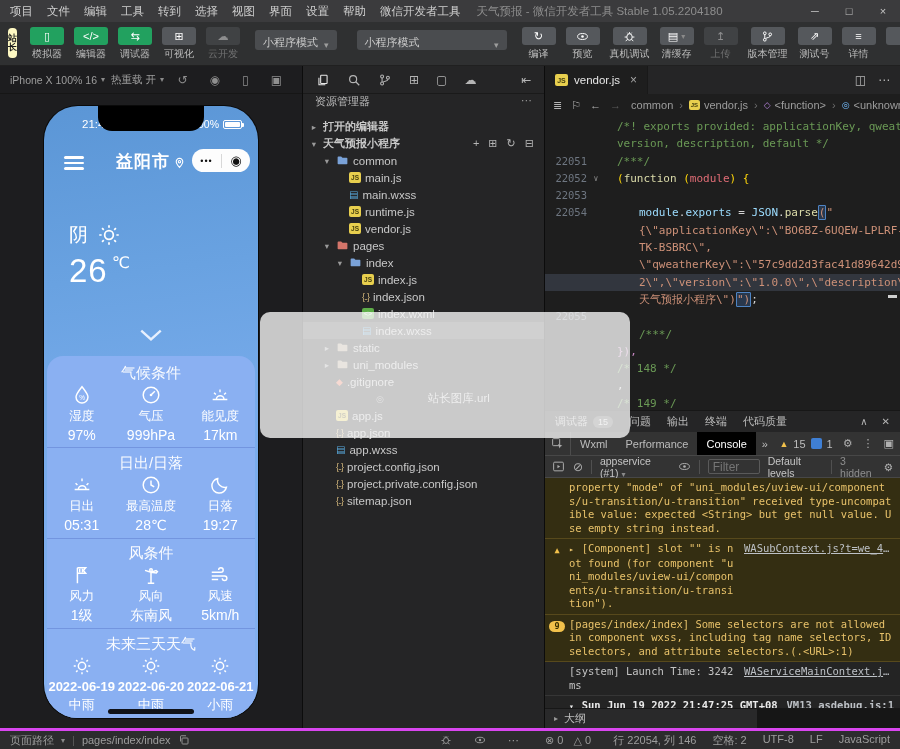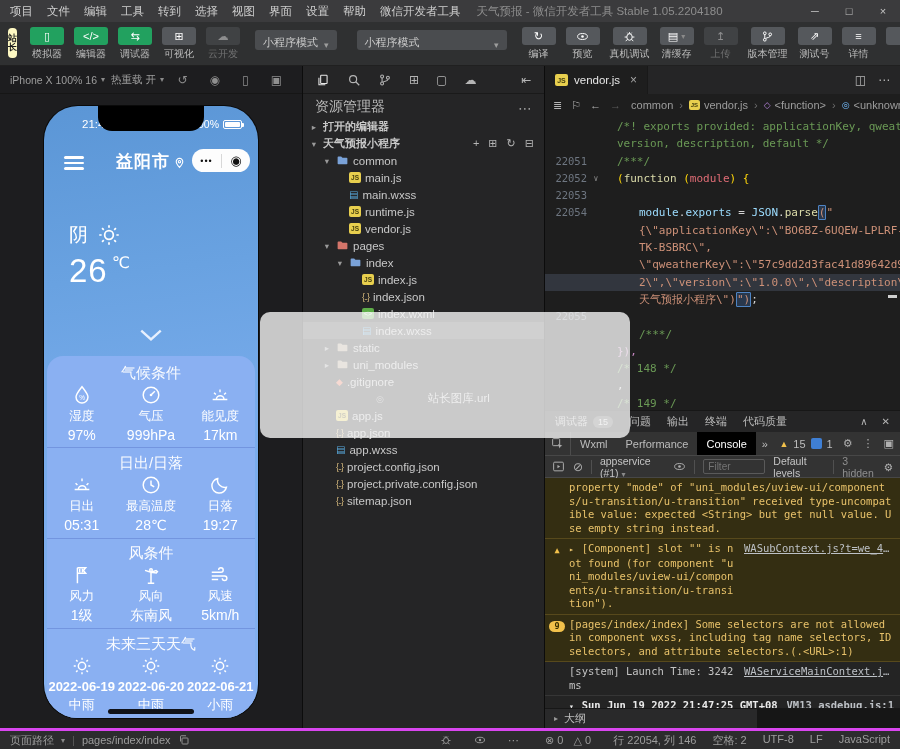--- a/index.html
+++ b/index.html
@@ -72,21 +72,21 @@
   .wlabel{font-size:12.5px}
   .wvalue{font-size:14px;font-weight:500}
   .wdate{font-size:13px;font-weight:bold;white-space:nowrap}
   .wcond{font-size:13px}
   .home-ind{position:absolute;left:50%;transform:translateX(-50%);bottom:4px;width:86px;height:5px;background:#10131a;border-radius:3px}
 
   
   .activity{height:28px;display:flex;align-items:center;gap:17px;padding:0 13px;border-bottom:1px solid #1a1a1a;color:#b5b5b5;font-size:12px}
   .activity .ico svg{width:14px;height:14px}
   .act-right{margin-left:auto;font-size:12px}
-  .exp-header{height:22px;display:flex;align-items:flex-end;padding:0 12px;font-size:14px;color:#bbb}
+  .exp-header{height:22px;display:flex;align-items:flex-start;padding:0 12px;font-size:11px;color:#bbb}
   .exp-more{margin-left:auto;color:#9a9a9a}
   .tree{flex:1;overflow:hidden;font-size:11.5px;color:#c8c8c8;padding-top:2px}
   .trow{height:17px;display:flex;align-items:center;gap:4px;white-space:nowrap}
   .trow.sel{background:rgba(255,255,255,.12)}
   .tarrow{width:10px;color:#9a9a9a;font-size:8.5px;text-align:center;flex:none}
   .tname{overflow:hidden;text-overflow:ellipsis}
   .tacts{margin-left:auto;display:flex;gap:9px;padding-right:10px;color:#b5b5b5;font-size:11px}
   .fico{flex:none;display:inline-flex;align-items:center;justify-content:center}
   .fico svg{width:13px;height:13px}
   .f-js{width:12px;height:11px;background:#e8cf4e;color:#46400f;border-radius:2px;font-size:6.5px;font-weight:bold;display:inline-flex;align-items:center;justify-content:center}
@@ -135,21 +135,21 @@
   .dt-tab{padding:0 9px;height:100%;display:flex;align-items:center}
   .dt-tab.active{background:#000;color:#fff}
   .dt-more{padding:0 6px;color:#bdbdbd}
   .dt-counts{margin-left:auto;display:flex;align-items:center;gap:5px;padding-right:6px}
   .dt-warn{color:#f2c14b;font-size:9px}
   .dt-info{width:11px;height:11px;background:#3f7fd4;border-radius:2px;display:inline-block}
   .dt-gear{color:#b0b0b0;margin-left:5px}
   .con-toolbar{height:22px;background:#333;display:flex;align-items:center;gap:8px;padding:0 7px;font-size:10.5px;color:#c5c5c5;border-bottom:1px solid #474747}
   .con-toolbar .ico svg{width:13px;height:13px}
   .ct-div{width:1px;height:14px;background:#505050}
-  .ct-filter{width:62px;height:15px;background:transparent;border:1px solid #5a5a5a;border-radius:2px;color:#9a9a9a;font-size:10px;padding:0 4px;font-family:inherit}
+  .ct-filter{width:52px;height:15px;background:transparent;border:1px solid #5a5a5a;border-radius:2px;color:#9a9a9a;font-size:12px;padding:0 4px;font-family:inherit}
   .ct-hidden{color:#8f8f8f}
   .ct-gear{margin-left:auto;color:#b0b0b0}
   .console{height:230px;background:#242424;overflow:hidden;font-family:"DejaVu Sans Mono","Liberation Mono",monospace;font-size:10.5px;line-height:13.5px}
   .cmsg{display:flex;align-items:flex-start;padding:3px 6px 3px 0;border-bottom:1px solid #363636}
   .cmsg.warn{background:#342e12;border-bottom-color:#57491c;color:#e8c26a}
   .cmsg.log{color:#c3c3c3}
   .cmsg.log-strong{color:#eaeaea;font-weight:bold}
   .cicon{width:24px;flex:none;text-align:center;padding-top:1px}
   .cicon .w{color:#f2c14b;font-size:8.5px}
   .cbadge{display:inline-block;background:#f2c14b;color:#3a3000;border-radius:6px;font-size:8.5px;line-height:11px;padding:0 5px;font-weight:bold}

